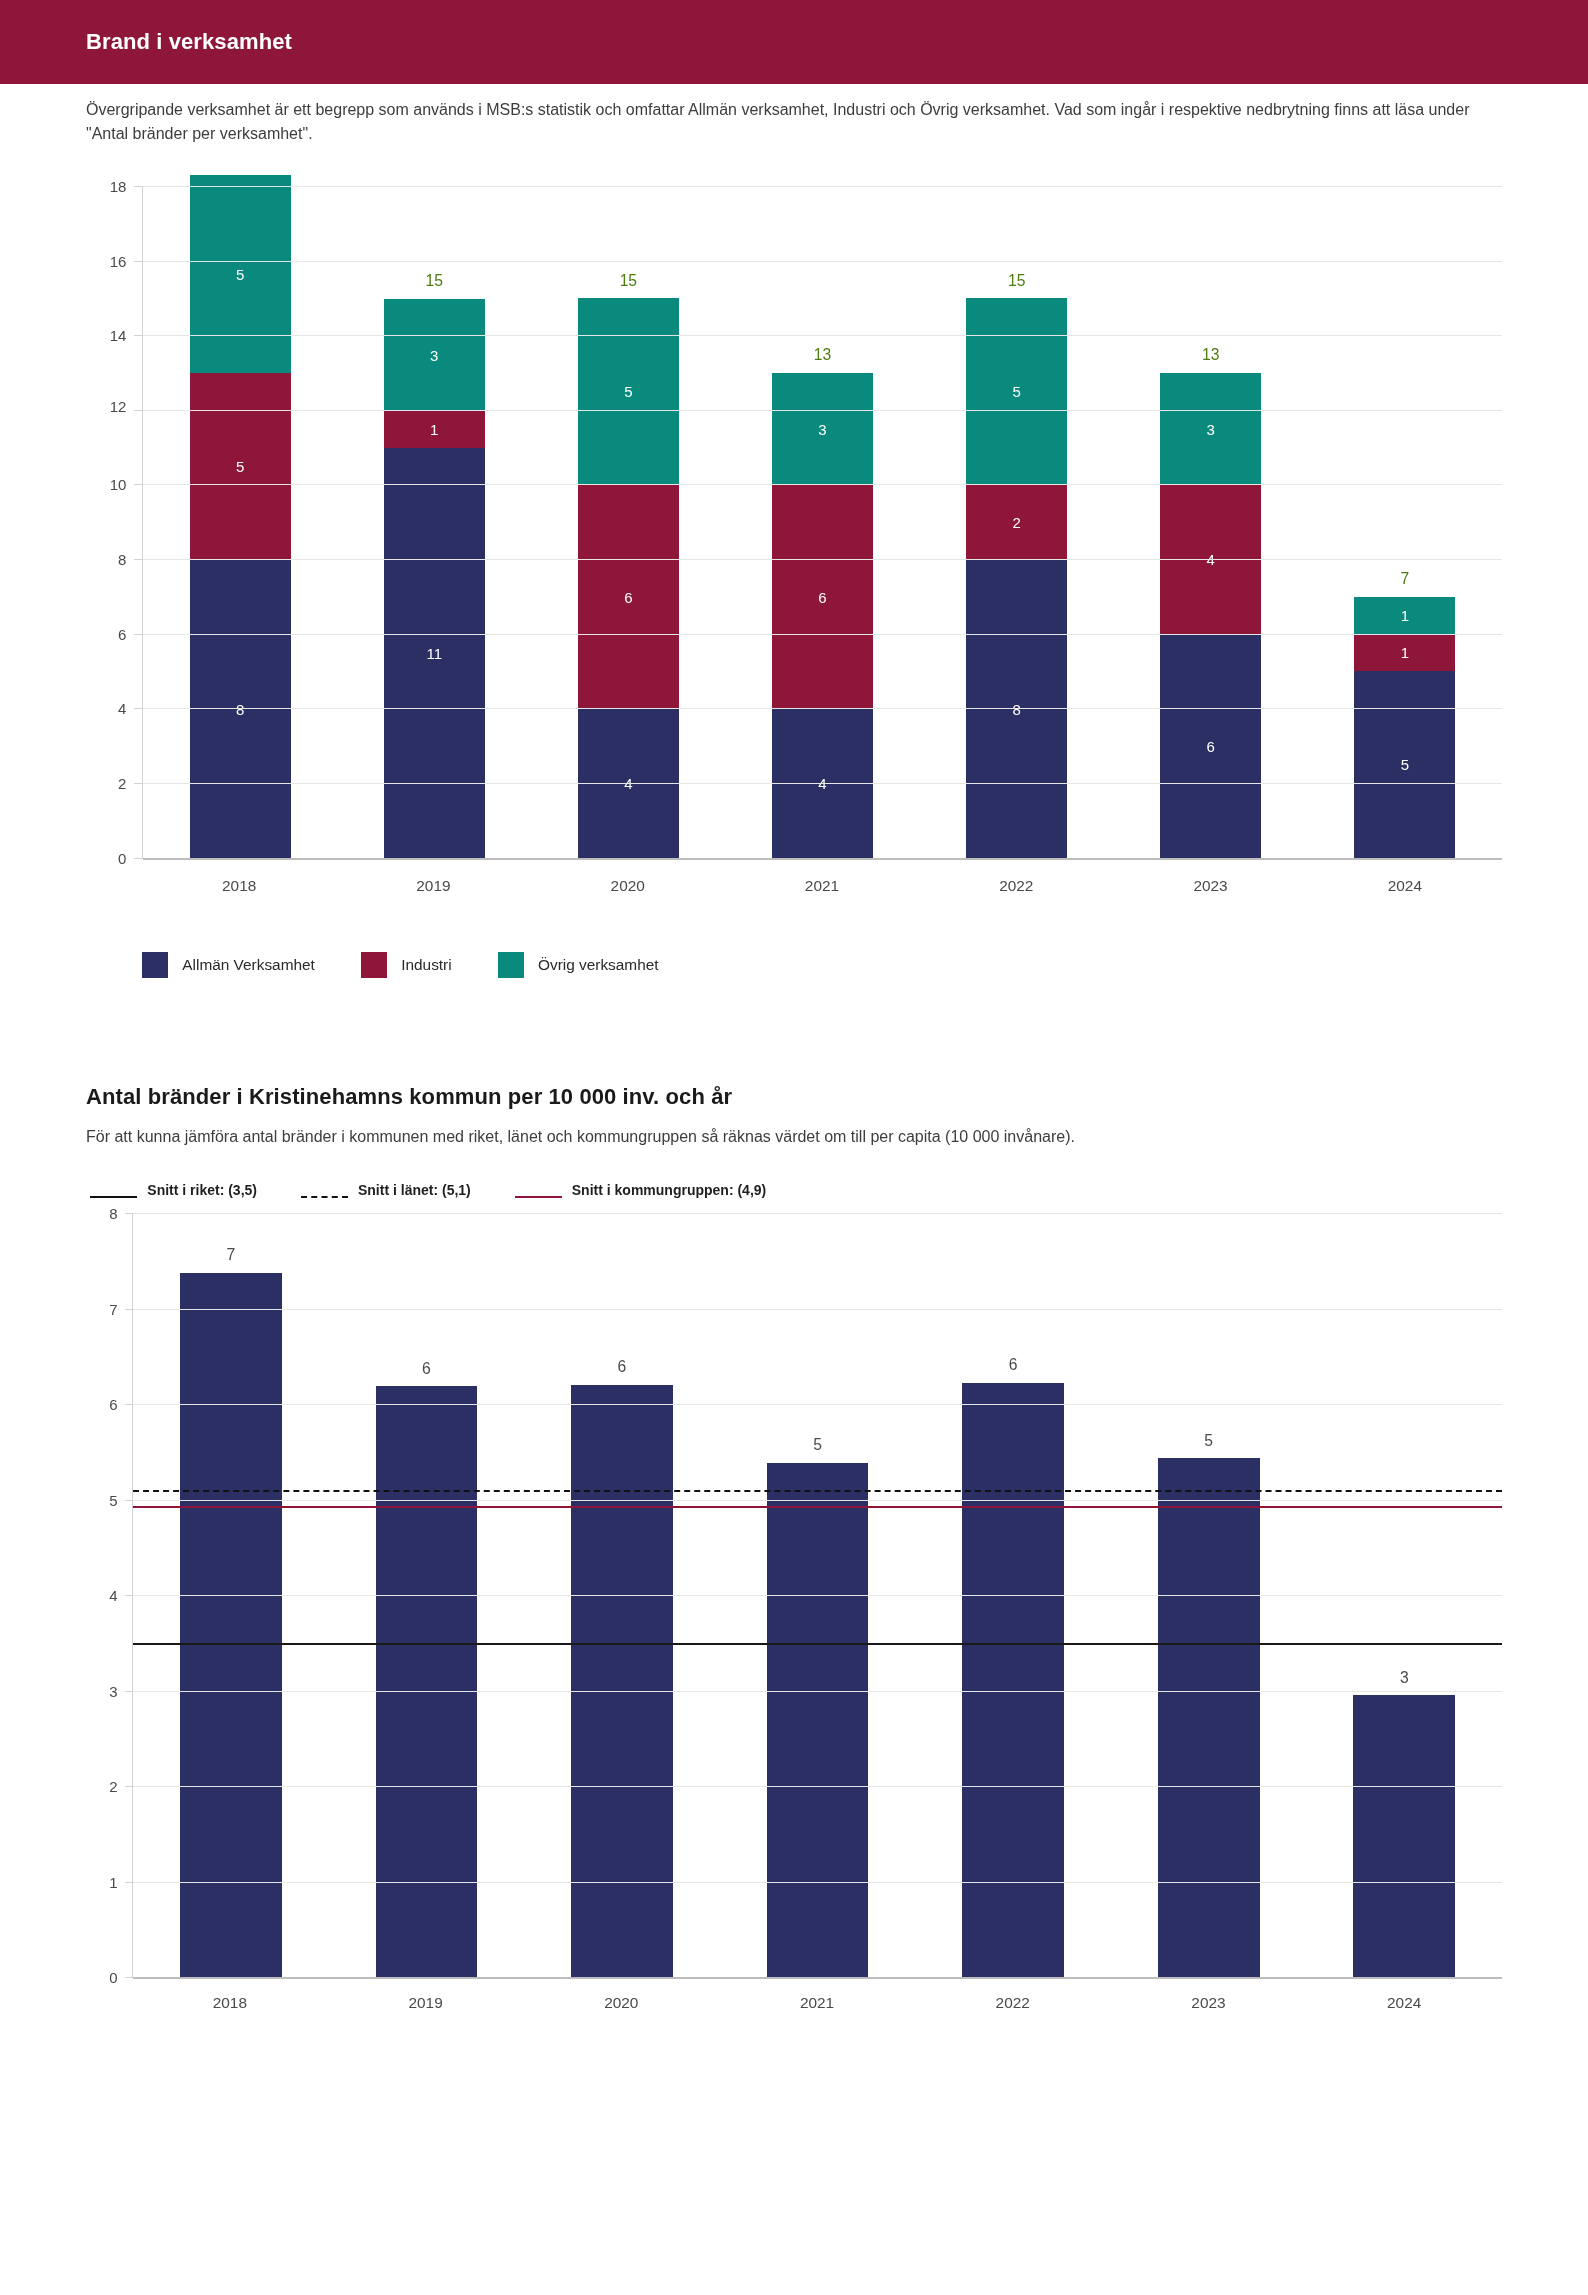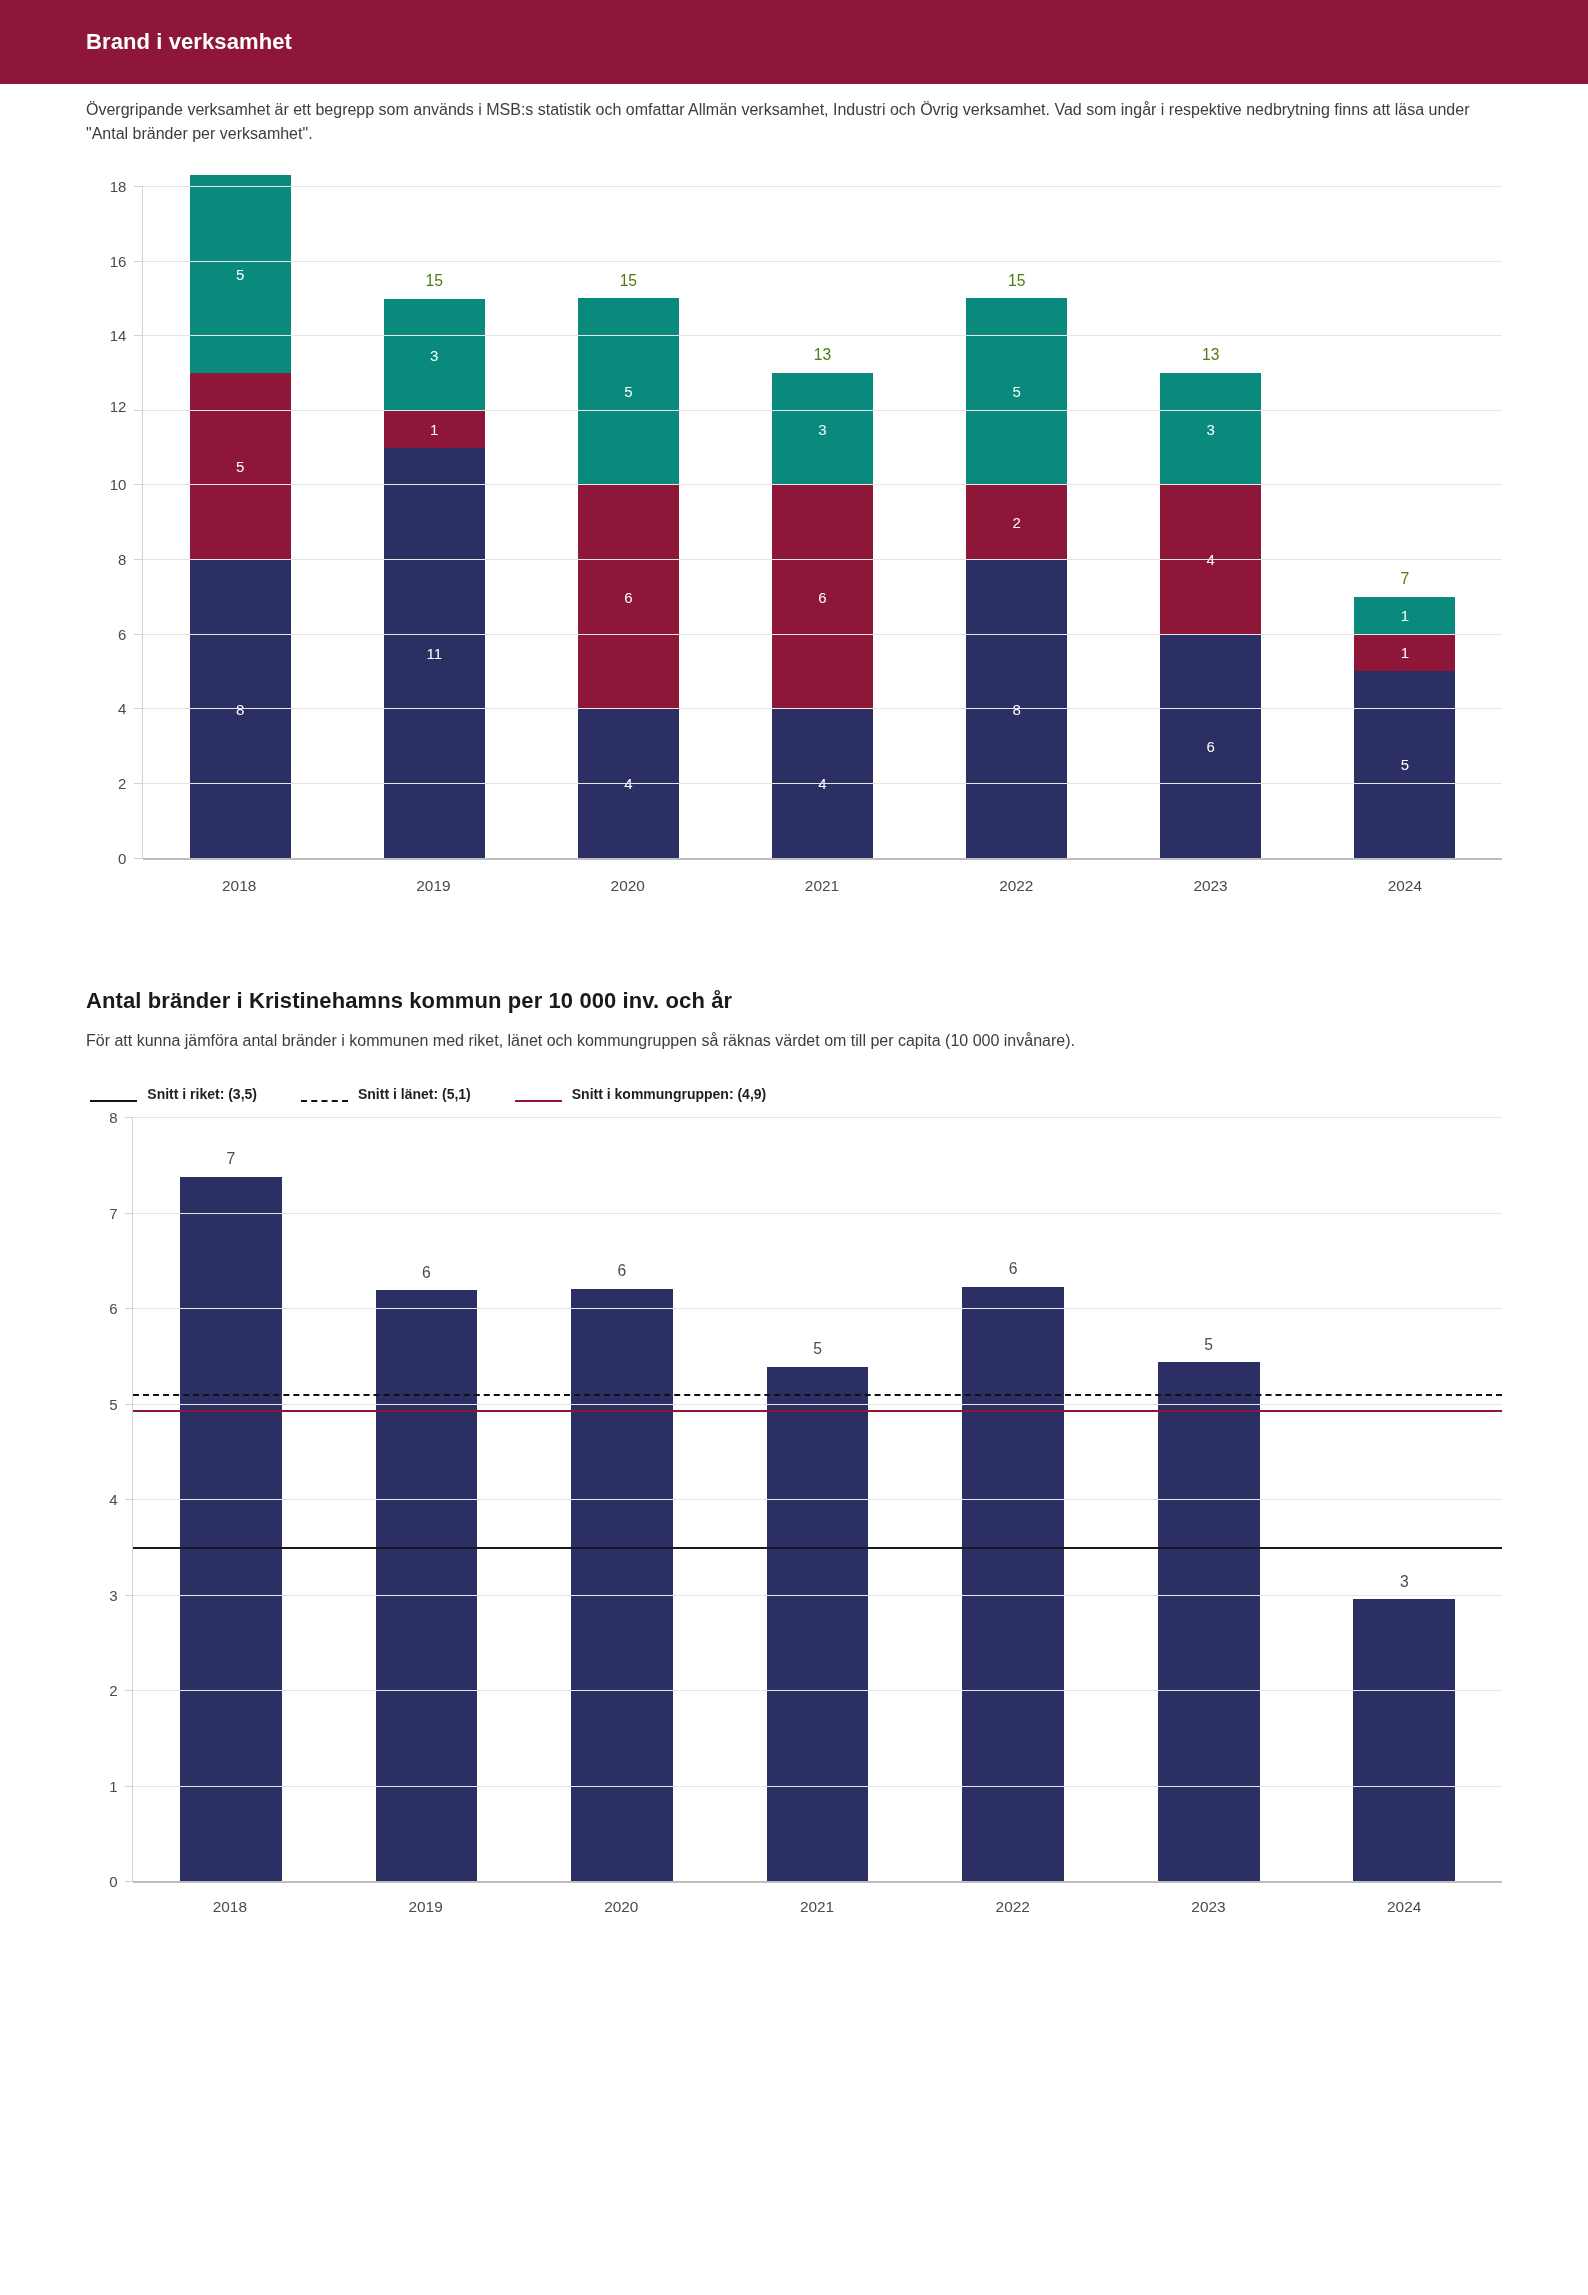--- a/index.html
+++ b/index.html
@@ -146,21 +146,21 @@
     display: flex;
     align-items: center;
     margin: 44px 0 0 56px;
     gap: 0;
   }
   .lg-item { display: flex; align-items: center; margin-right: 46px; }
   .lg-swatch { width: 26px; height: 26px; margin-right: 14.3px; }
   .lg-text { font-size: 15.4px; color: #2a2a2a; }
 
   
-  .sec2 { margin-top: 80px; }
+  .sec2 { margin-top: 106px; }
 
   .c2-legend {
     display: flex;
     align-items: center;
     margin: 33px 0 0 0;
     padding-left: 4.3px;
   }
   .c2-lgitem { display: flex; align-items: flex-end; margin-right: 44px; }
   .c2-line { width: 47px; height: 0; margin-right: 10px; }
   .c2-line.solid-black { border-top: 2.9px solid #111111; }
@@ -369,20 +369,34 @@
           <div>2018</div>
           <div>2019</div>
           <div>2020</div>
           <div>2021</div>
           <div>2022</div>
           <div>2023</div>
           <div>2024</div>
         </div>
     </div>
 
+    <div class="c1-legend" id="c1-legend">
+        <div class="lg-item">
+          <div class="lg-swatch" style="background: rgb(43, 47, 99);"></div>
+          <div class="lg-text">Allmän Verksamhet</div>
+        </div>
+        <div class="lg-item">
+          <div class="lg-swatch" style="background: rgb(142, 22, 56);"></div>
+          <div class="lg-text">Industri</div>
+        </div>
+        <div class="lg-item">
+          <div class="lg-swatch" style="background: rgb(10, 138, 125);"></div>
+          <div class="lg-text">Övrig verksamhet</div>
+        </div>
+      </div>
   </div>
 
   <div class="sec2">
     <h2 class="sec-title" style="margin-top:0;">Antal bränder i Kristinehamns kommun per 10 000 inv. och år</h2>
     <p class="sec-desc">För att kunna jämföra antal bränder i kommunen med riket, länet och kommungruppen så räknas värdet om till per capita (10 000 invånare).</p>
 
     <div class="c2-legend" id="c2-legend">
         <div class="c2-lgitem">
           <div class="c2-line solid-black"></div>
           <div class="c2-lgtext">Snitt i riket: (3,5)</div>

